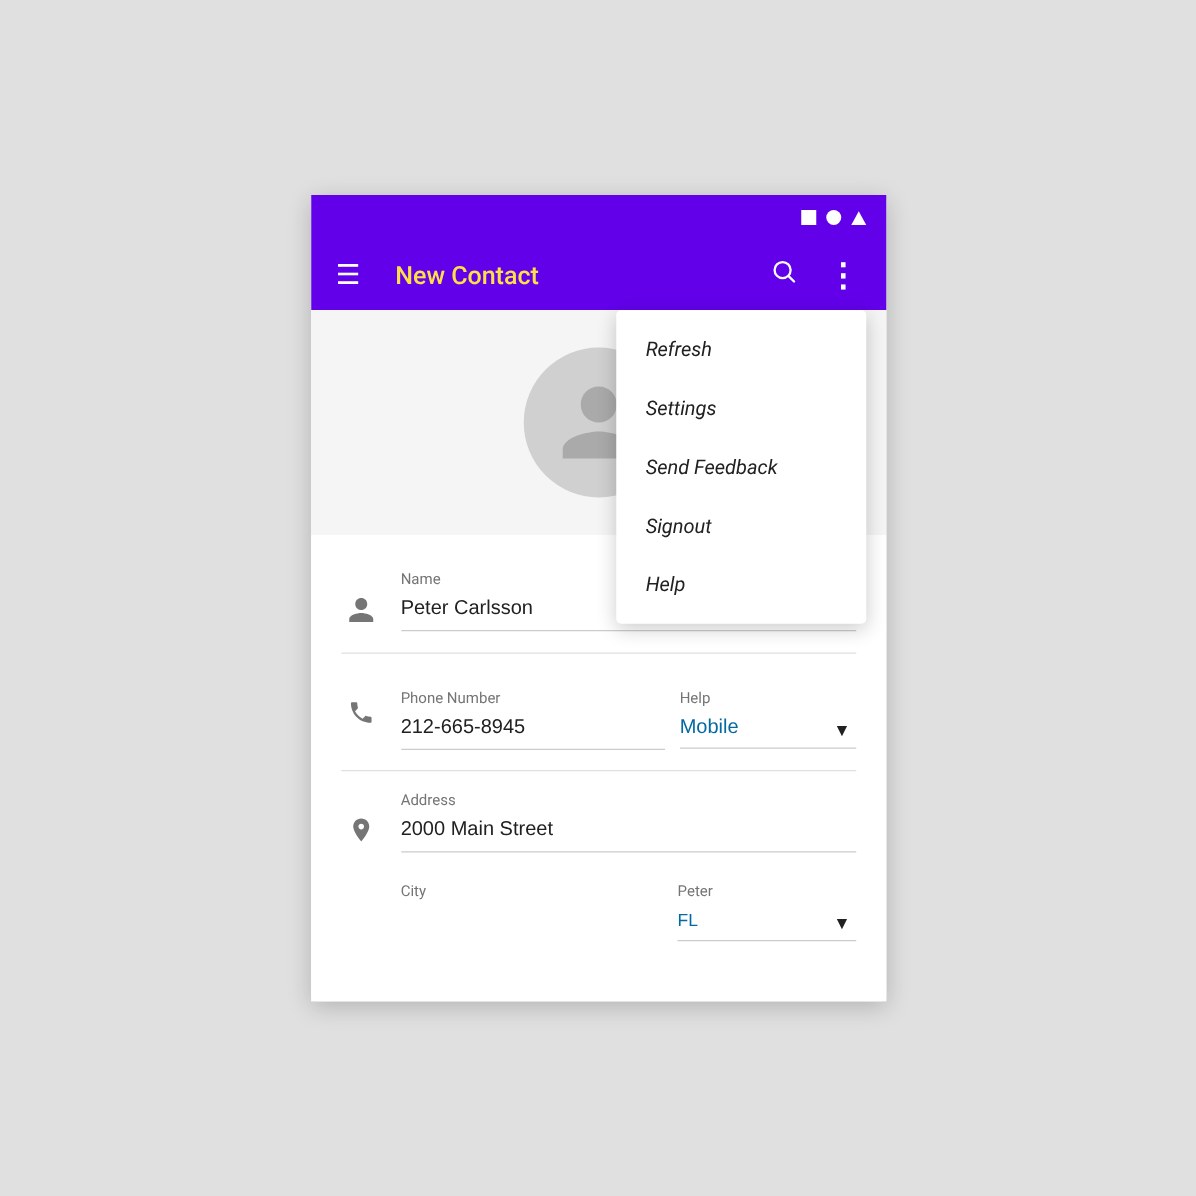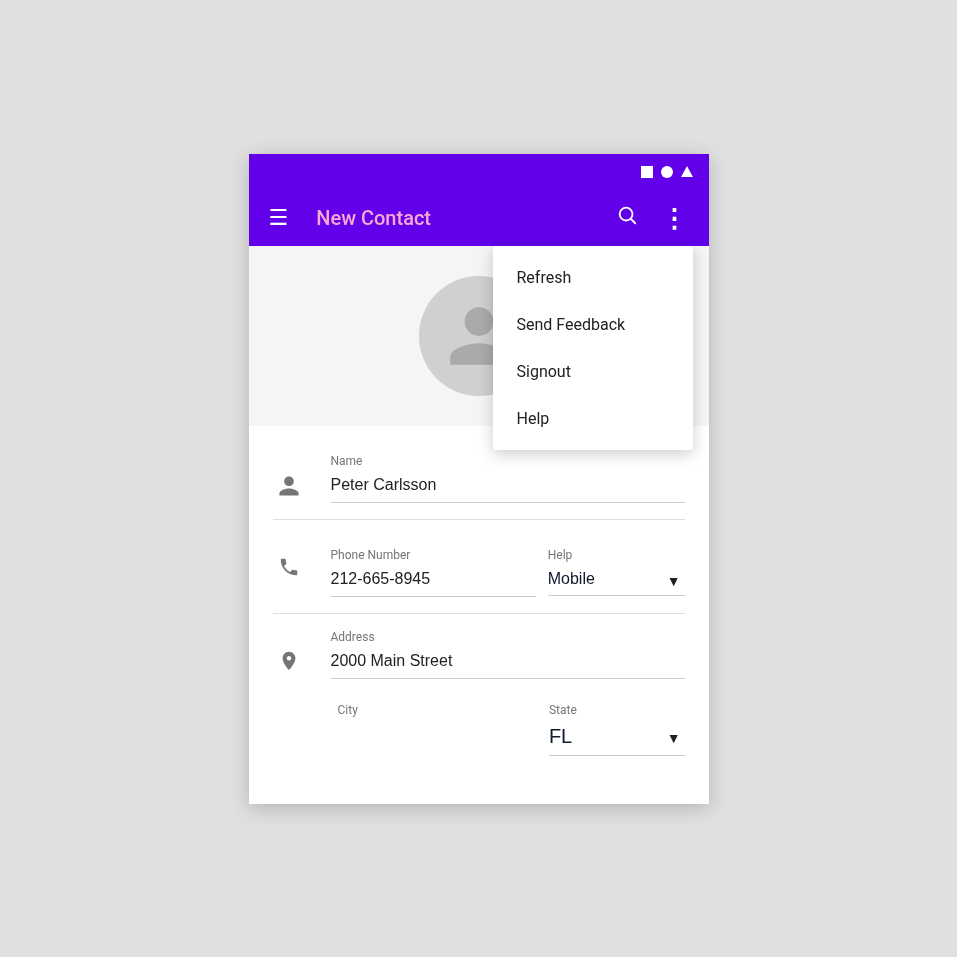--- a/index.html
+++ b/index.html
@@ -31,21 +31,21 @@
     .toolbar {
       background: #6200ea;
       height: 56px;
       display: flex;
       align-items: center;
       padding: 0 16px;
       gap: 16px;
     }
     .toolbar-title {
       flex: 1;
-      color: #f9a8d4;
+      color: #fde047;
       font-size: 20px;
       font-weight: 500;
       margin-left: 8px;
     }
     .toolbar-icon {
       color: #fff;
       font-size: 22px;
       cursor: pointer;
       padding: 4px;
     }
@@ -71,21 +71,21 @@
       justify-content: center;
     }
     .form-section {
       background: #fff;
       padding: 16px 24px;
     }
     .field-row {
       display: flex;
       align-items: flex-start;
       padding: 12px 0;
-      gap: 26px;
+      gap: 16px;
     }
     .field-icon {
       color: #757575;
       font-size: 22px;
       padding-top: 20px;
       min-width: 32px;
       text-align: center;
     }
     .field-group {
       flex: 1;
@@ -113,21 +113,21 @@
       margin-top: 12px;
     }
     .phone-number-group {
       flex: 1.5;
     }
     .label-group {
       flex: 1;
     }
     .label-select {
       font-size: 16px;
-      color: #0f172a;
+      color: #0369a1;
       border: none;
       border-bottom: 1px solid #ccc;
       padding: 4px 0 8px 0;
       width: 100%;
       outline: none;
       background: transparent;
       appearance: none;
       -webkit-appearance: none;
       cursor: pointer;
     }
@@ -147,21 +147,20 @@
       pointer-events: none;
     }
     .address-row {
       display: flex;
       gap: 8px;
       margin-top: 12px;
       margin-left: 48px;
     }
     .city-group {
       flex: 1.5;
-      margin-left: 17px;
     }
     .state-group {
       flex: 1;
     }
     .zip-group {
       flex: 1;
     }
     .divider {
       height: 1px;
       background: #e0e0e0;
@@ -172,20 +171,21 @@
     .dropdown-menu {
       position: absolute;
       top: 56px;
       right: 16px;
       background: #fff;
       border-radius: 4px;
       box-shadow: 0 4px 16px rgba(0,0,0,0.2);
       min-width: 200px;
       z-index: 100;
       padding: 8px 0;
+      font-style: italic;
     }
     .dropdown-item {
       padding: 14px 24px;
       font-size: 16px;
       color: #212121;
       cursor: pointer;
     }
 
     
     .sq-icon {
@@ -227,20 +227,21 @@
     <span class="toolbar-icon">
       <svg width="22" height="22" viewBox="0 0 24 24" fill="none" stroke="white" stroke-width="2" stroke-linecap="round" stroke-linejoin="round">
         <circle cx="11" cy="11" r="7"></circle>
         <line x1="21" y1="21" x2="16.65" y2="16.65"></line>
       </svg>
     </span>
     <span class="toolbar-icon" style="font-size:26px; font-weight:bold; letter-spacing:1px;">⋮</span>
 
     <div class="dropdown-menu">
       <div class="dropdown-item">Refresh</div>
+      <div class="dropdown-item">Settings</div>
       <div class="dropdown-item">Send Feedback</div>
       <div class="dropdown-item">Signout</div>
       <div class="dropdown-item">Help</div>
     </div>
   </div>
 
   <div class="content-area">
 
     <div class="avatar-section">
       <div class="avatar-placeholder">
@@ -306,23 +307,23 @@
           <div class="field-label">Address</div>
           <input class="field-value" type="text" value="2000 Main Street" style="">
         </div>
       </div>
 
       <div class="address-row">
         <div class="city-group">
           <div class="field-label">City</div>
         </div>
         <div class="state-group">
-          <div class="field-label">State</div>
+          <div class="field-label">Peter</div>
           <div class="select-wrapper">
-            <select class="label-select" style="font-size:20px;">
+            <select class="label-select" style="font-size:14px;">
               <option>AL</option><option>AK</option><option>AZ</option><option>AR</option>
               <option>CA</option><option>CO</option><option>CT</option><option>DE</option>
               <option selected="">FL</option><option>GA</option><option>HI</option><option>ID</option>
               <option>IL</option><option>IN</option><option>IA</option><option>KS</option>
               <option>KY</option><option>LA</option><option>ME</option><option>MD</option>
               <option>MA</option><option>MI</option><option>MN</option><option>MS</option>
               <option>MO</option><option>MT</option><option>NE</option><option>NV</option>
               <option>NH</option><option>NJ</option><option>NM</option><option>NY</option>
               <option>NC</option><option>ND</option><option>OH</option><option>OK</option>
               <option>OR</option><option>PA</option><option>RI</option><option>SC</option>

